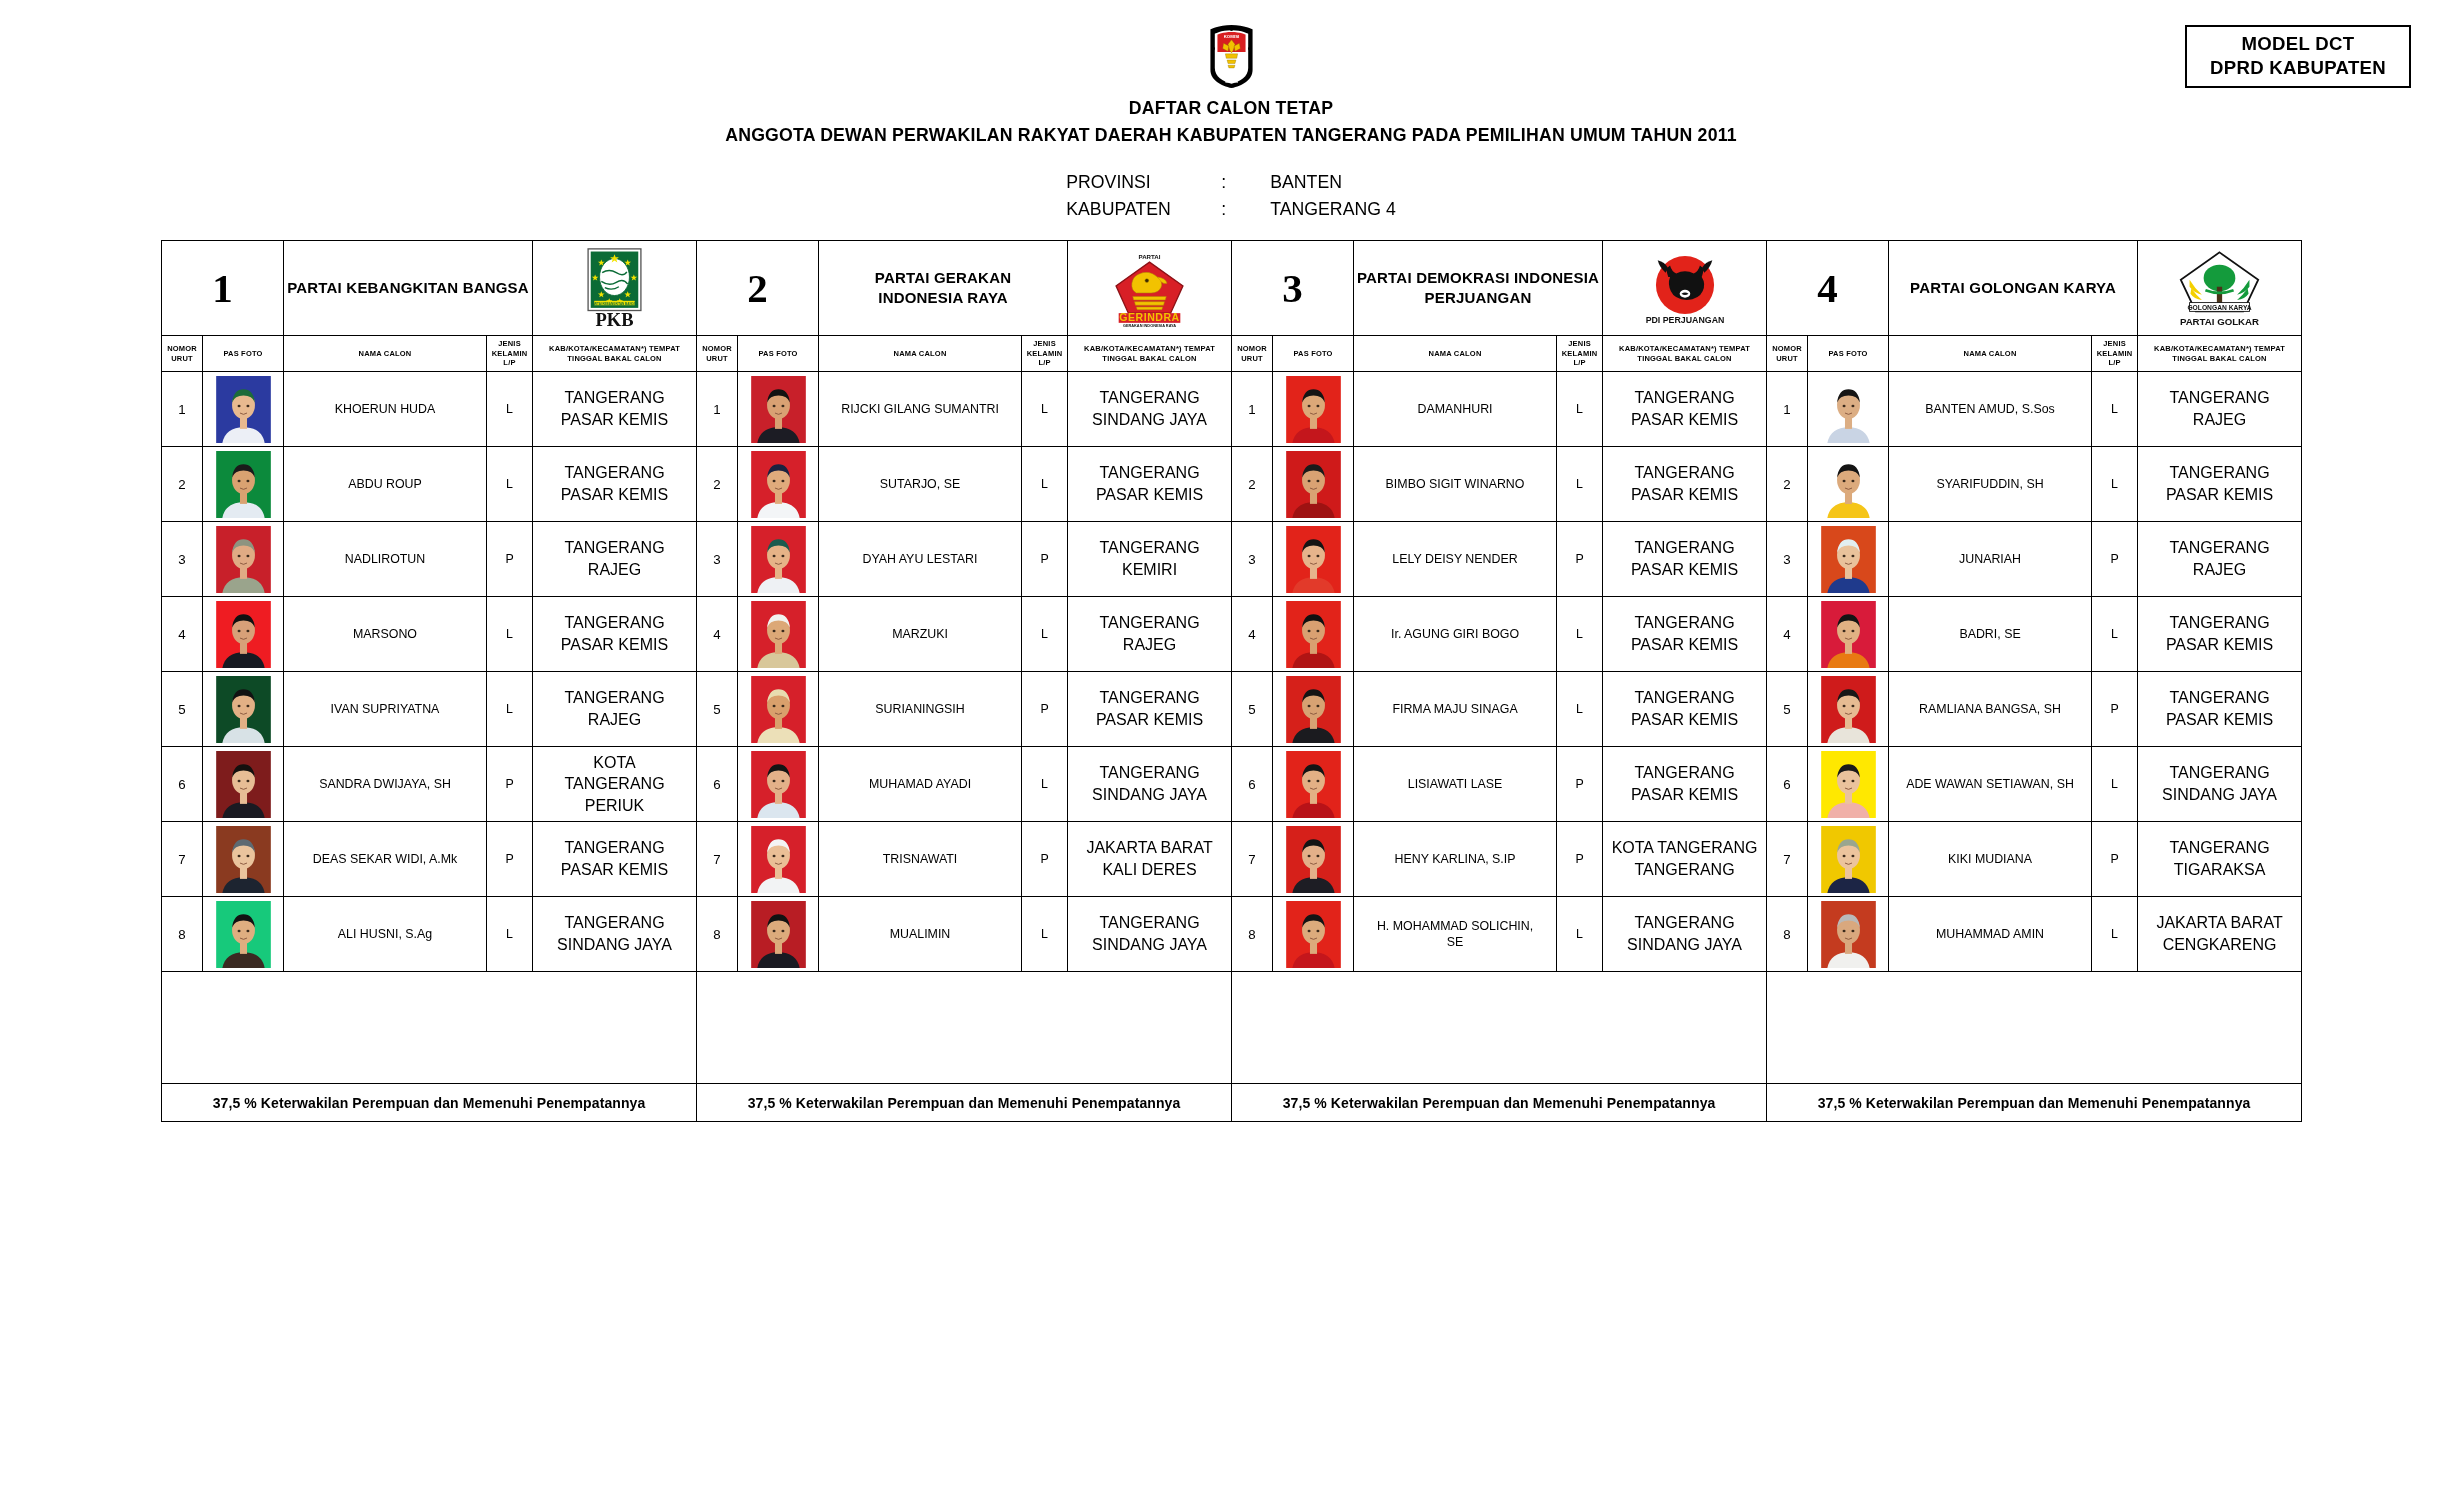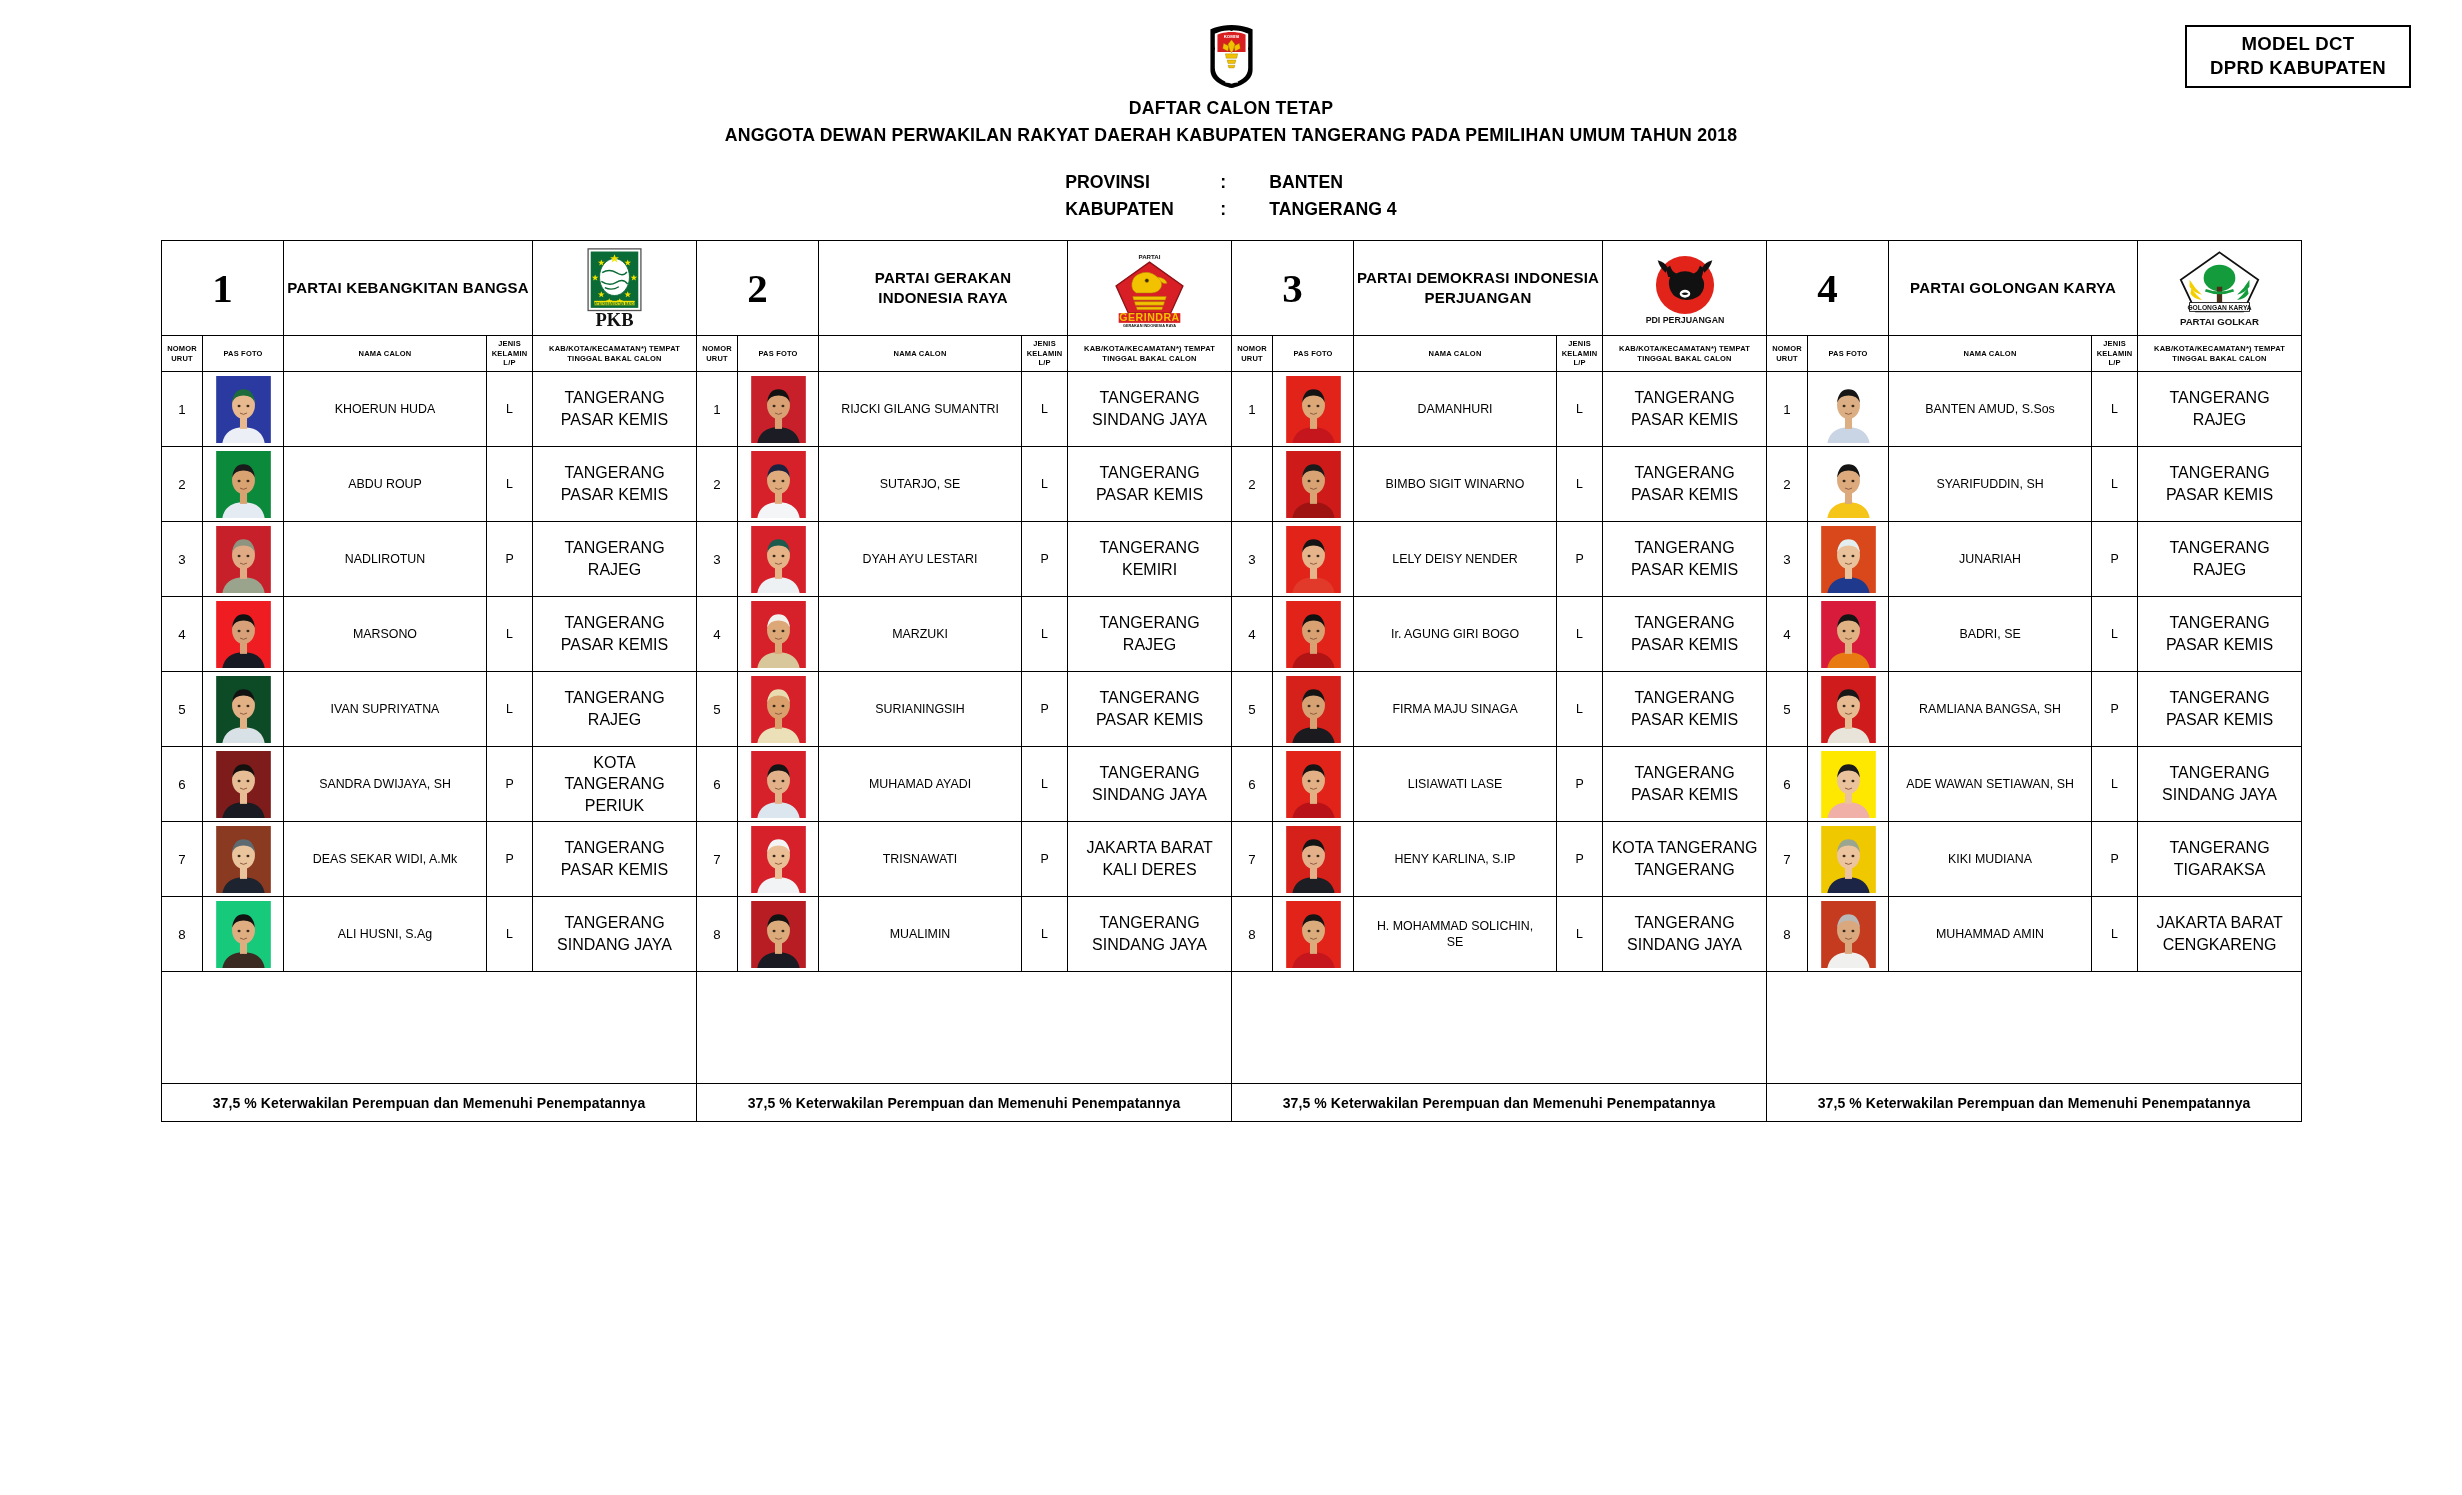--- a/index.html
+++ b/index.html
@@ -57,21 +57,21 @@
     font-size: 17.7px;
     font-weight: bold;
     letter-spacing: 0.2px;
   }
 
   .meta {
     margin-top: 23px;
     display: inline-block;
     text-align: left;
     font-size: 17.7px;
-    font-weight: bold;
+    font-weight: normal;
   }
   .meta-row {
     display: flex;
     line-height: 1.55;
   }
   .meta-label { width: 155px; }
   .meta-colon { width: 49px; }
   .meta-value { }
 
   
@@ -193,21 +193,21 @@
         <path d="M26 41 L36 41 L35 45 L27 45 Z"></path>
         <path d="M27 47 L35 47 L34 50 L28 50 Z"></path>
       </g>
       <text x="31" y="16" font-size="5" font-family="Liberation Sans, sans-serif" fill="#ffffff" text-anchor="middle" font-weight="bold">KOMISI</text>
       <path d="M14 53 A18 18 0 0 0 48 53" fill="none" stroke="#000" stroke-width="0"></path>
       <text x="31" y="62" font-size="4.6" font-family="Liberation Sans, sans-serif" fill="#ffffff" text-anchor="middle" font-weight="bold">PEMILIHAN</text>
       <text x="31" y="67" font-size="4.6" font-family="Liberation Sans, sans-serif" fill="#ffffff" text-anchor="middle" font-weight="bold">UMUM</text>
     </svg>
   </div>
   <div class="doc-title">DAFTAR CALON TETAP</div>
-  <div class="doc-subtitle">ANGGOTA DEWAN PERWAKILAN RAKYAT DAERAH KABUPATEN TANGERANG PADA PEMILIHAN UMUM TAHUN 2018</div>
+  <div class="doc-subtitle">ANGGOTA DEWAN PERWAKILAN RAKYAT DAERAH KABUPATEN TANGERANG PADA PEMILIHAN UMUM TAHUN 2011</div>
 
   <div class="meta">
     <div class="meta-row">
       <span class="meta-label">PROVINSI</span>
       <span class="meta-colon">:</span>
       <span class="meta-value">BANTEN</span>
     </div>
     <div class="meta-row">
       <span class="meta-label">KABUPATEN</span>
       <span class="meta-colon">:</span>

